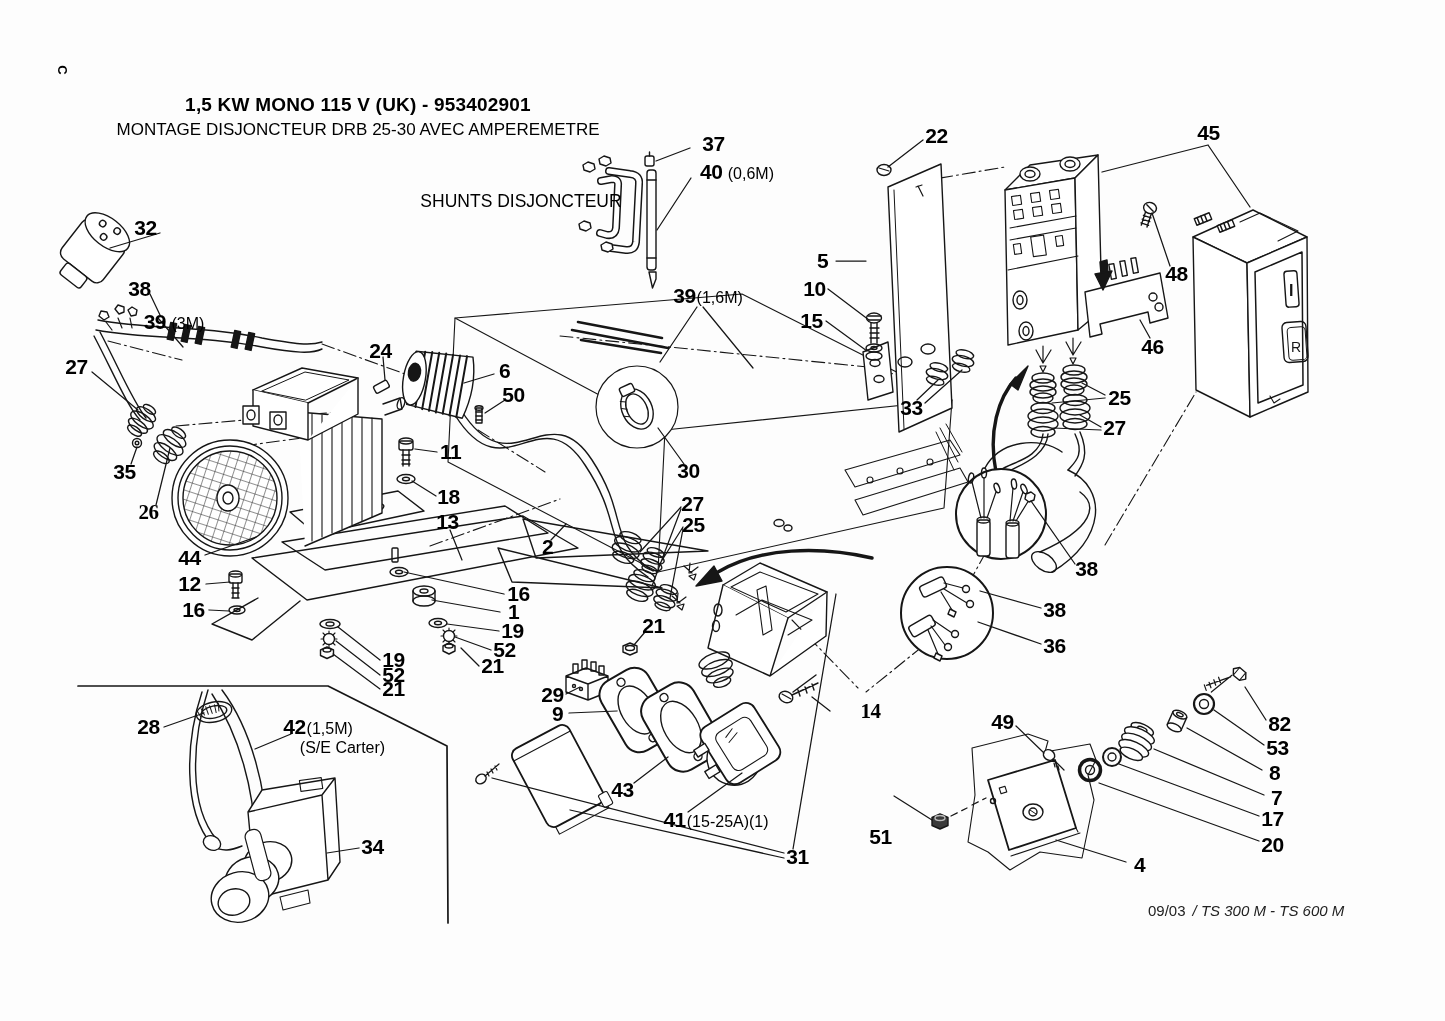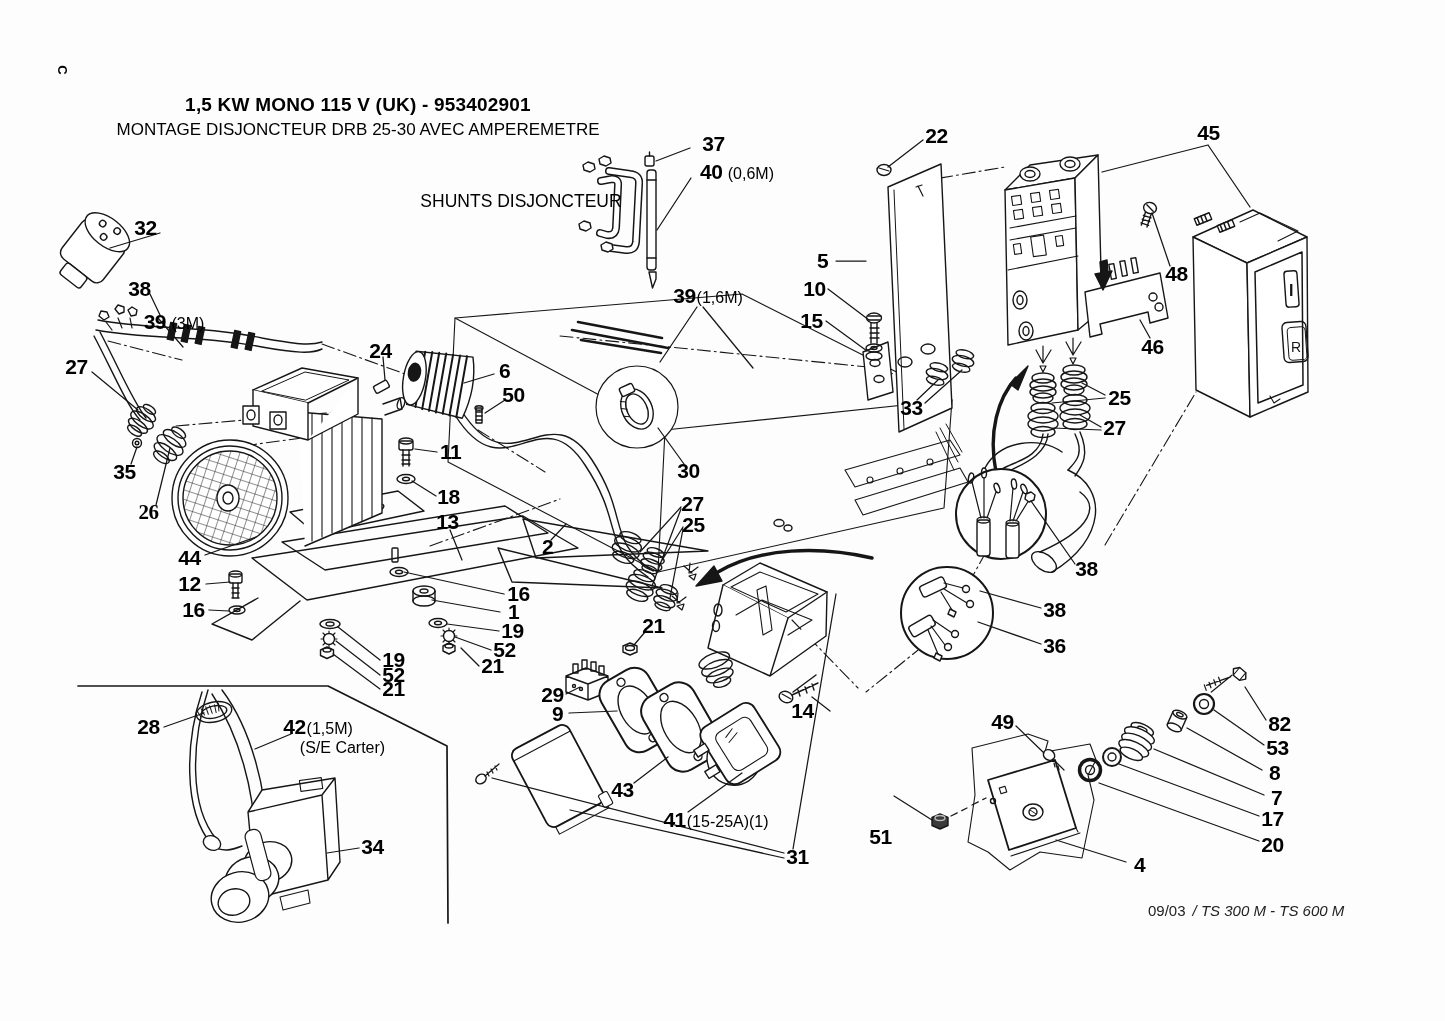--- a/index.html
+++ b/index.html
@@ -611,21 +611,21 @@
       <div class="co" style="left: 1115px; top: 428px;"><span class="n">27</span><span class="s"></span></div>
       <div class="co" style="left: 1087px; top: 569px;"><span class="n">38</span><span class="s"></span></div>
       <div class="co" style="left: 1055px; top: 610px;"><span class="n">38</span><span class="s"></span></div>
       <div class="co" style="left: 1055px; top: 646px; text-align: center;"><span class="n">36</span><span class="s"></span></div>
       <div class="co" style="left: 553px; top: 695px;"><span class="n">29</span><span class="s"></span></div>
       <div class="co" style="left: 558px; top: 714px;"><span class="n">9</span><span class="s"></span></div>
       <div class="co" style="left: 623px; top: 790px;"><span class="n">43</span><span class="s"></span></div>
       <div class="co" style="left: 716px; top: 820px;"><span class="n">41</span><span class="s">(15-25A)(1)</span></div>
       <div class="co" style="left: 798px; top: 857px;"><span class="n">31</span><span class="s"></span></div>
       <div class="co" style="left: 654px; top: 626px;"><span class="n">21</span><span class="s"></span></div>
-      <div class="co" style="left: 803px; top: 711px;"><span class="n">14</span><span class="s"></span></div>
+      <div class="co" style="left: 871px; top: 711px; font-family: Liberation Serif, serif;"><span class="n">14</span><span class="s"></span></div>
       <div class="co" style="left: 149px; top: 727px;"><span class="n">28</span><span class="s"></span></div>
       <div class="co" style="left: 318px; top: 727px;"><span class="n">42</span><span class="s">(1,5M)</span></div>
       <div class="co" style="left: 342px; top: 746px;"><span class="n"></span><span class="s">(S/E Carter)</span></div>
       <div class="co" style="left: 373px; top: 847px;"><span class="n">34</span><span class="s"></span></div>
       <div class="co" style="left: 1003px; top: 722px;"><span class="n">49</span><span class="s"></span></div>
       <div class="co" style="left: 881px; top: 793px; margin-top: 44px;"><span class="n">51</span><span class="s"></span></div>
       <div class="co" style="left: 1140px; top: 865px;"><span class="n">4</span><span class="s"></span></div>
       <div class="co" style="left: 1280px; top: 724px;"><span class="n">82</span><span class="s"></span></div>
       <div class="co" style="left: 1278px; top: 748px;"><span class="n">53</span><span class="s"></span></div>
       <div class="co" style="left: 1275px; top: 773px;"><span class="n">8</span><span class="s"></span></div>

